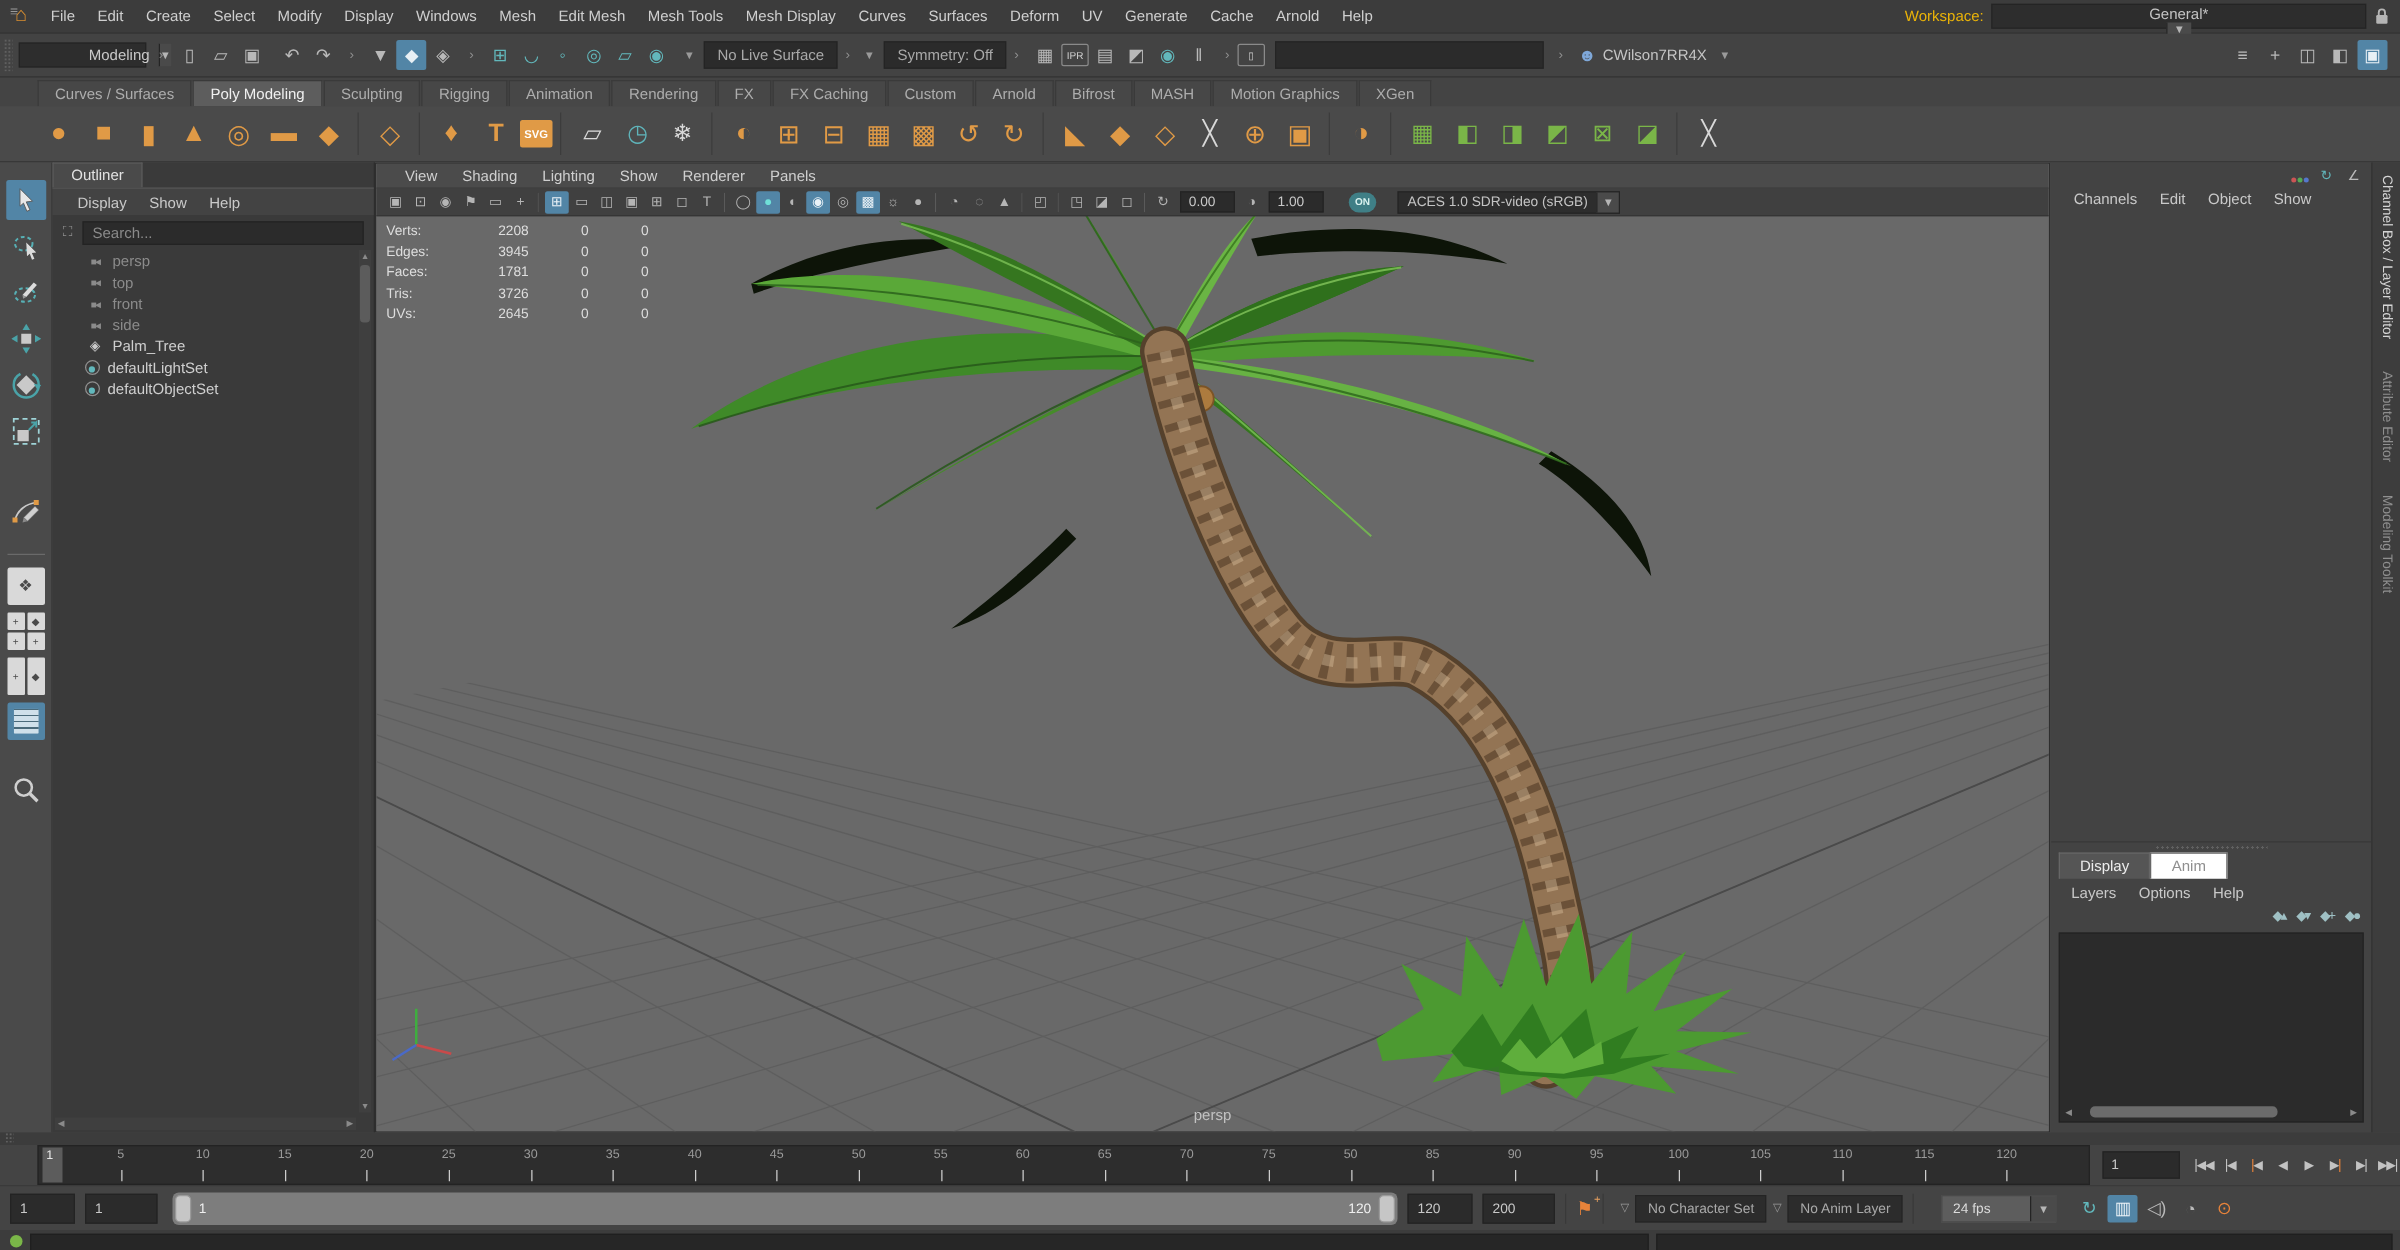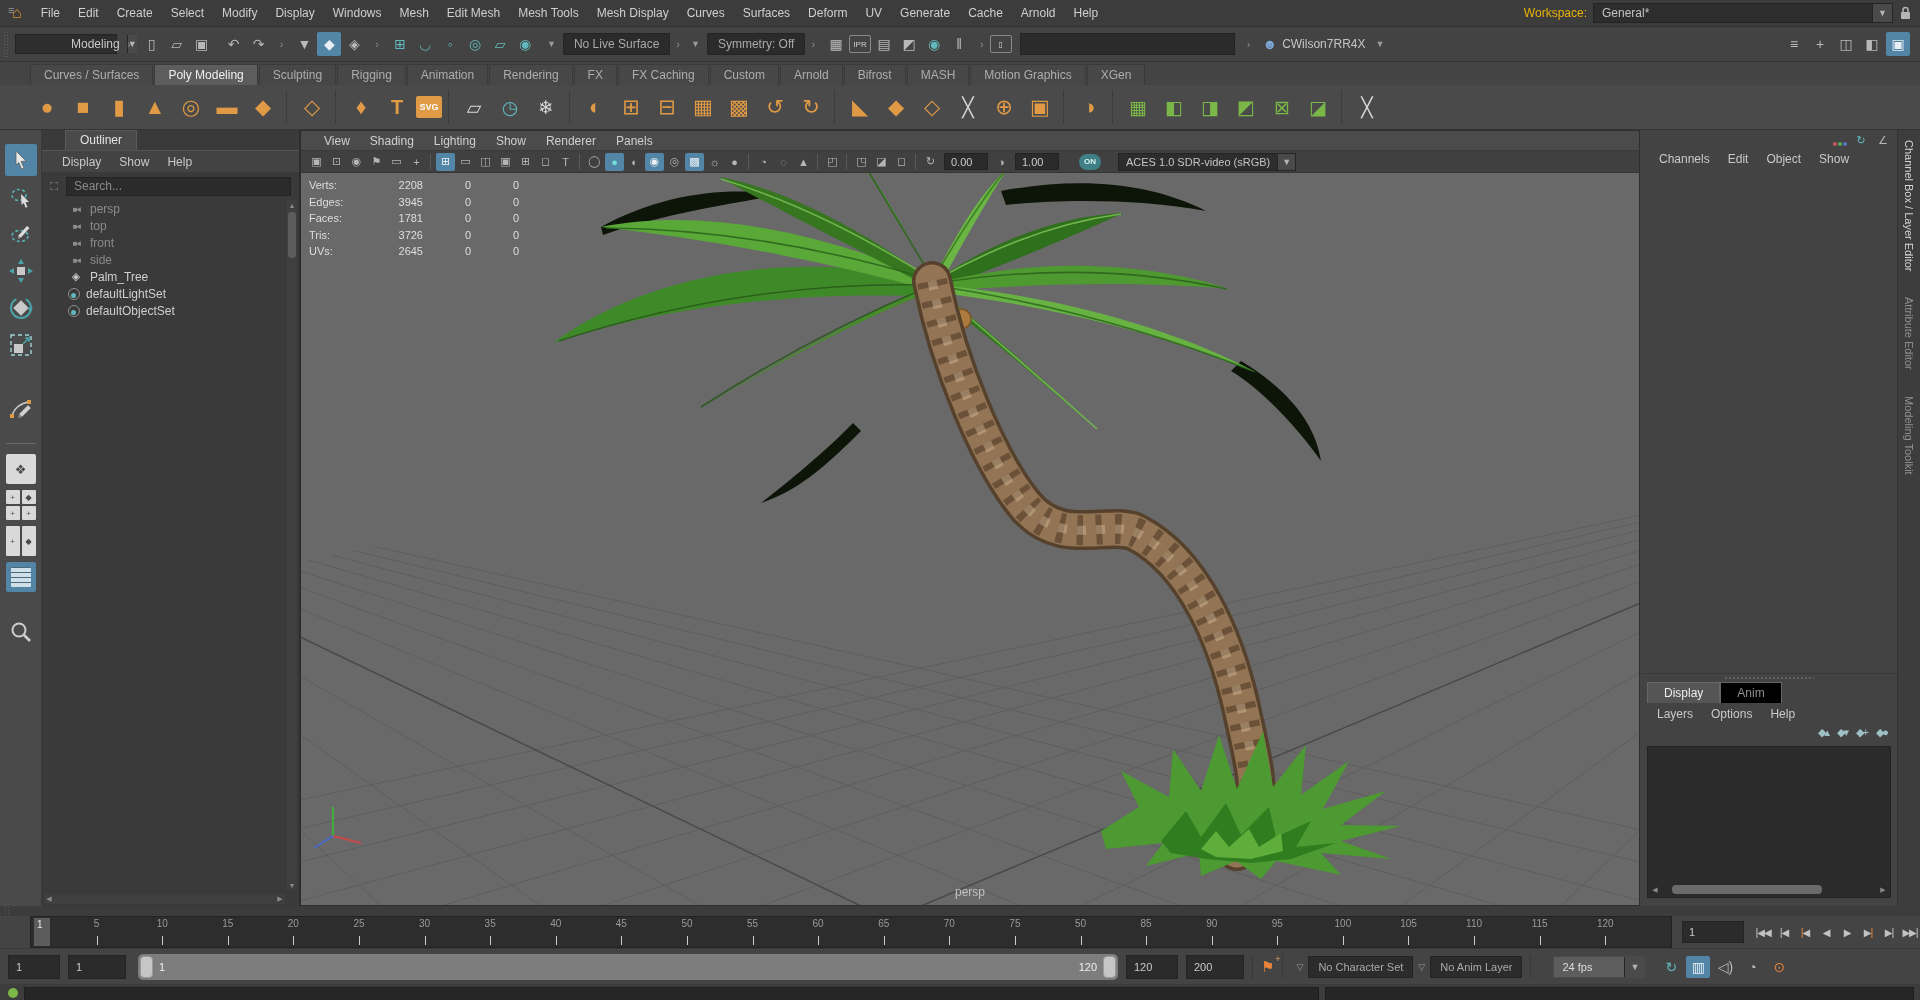--- a/index.html
+++ b/index.html
@@ -8,21 +8,21 @@
     -webkit-user-select:none; user-select:none; }
 
   
   #menubar { position:absolute; left:0; top:0; width:1920px; height:27px; background:#3c3c3c;
     border-bottom:1px solid #313131; display:flex; align-items:center; }
   #maya-home { color:#d98e2f; font-size:16px; padding:0 10px 0 12px; }
   .mmenu { padding:0 9px; height:27px; display:flex; align-items:center; color:#cfcfcf; cursor:default; }
   #workspace-area { margin-left:auto; display:flex; align-items:center; gap:6px; padding-right:8px; }
   #workspace-label { color:#eab308; }
   .dropbox { background:#2d2d2d; border:1px solid #242424; height:20px; display:flex; align-items:center; }
-  #workspace-select { width:300px; }
+  #workspace-select { width:300px;flex-direction:column; }
   #workspace-select .val { padding:0 8px; flex:1; color:#c4c4c4; }
   .droparrow { width:20px; height:100%; background:#4a4a4a; color:#b5b5b5; font-size:9px;
     display:flex; align-items:center; justify-content:center; border-left:1px solid #242424; }
 
   
   #statusline { position:absolute; left:0; top:27px; width:1920px; height:35px; background:#434343;
     border-bottom:1px solid #333; display:flex; align-items:center; gap:2px; }
   .grip { width:7px; height:26px; margin:0 3px;
     background-image:radial-gradient(#5f5f5f 1px, transparent 1px); background-size:3px 3px; }
   #mode-select { width:102px; margin-right:4px; }
@@ -81,21 +81,21 @@
   .layoutbtn.two { background:none; display:flex; gap:2px; }
   .layoutbtn.two span { background:#d9d9d9; width:14px; height:30px; border-radius:1px; font-size:8px;
     display:flex; align-items:center; justify-content:center; color:#4a4a4a; }
   .layoutbtn.outl { background:#5285a6; }
   .layoutbtn.outl span { background:#cfe0ea; width:20px; height:20px; border-radius:1px;
     background-image:repeating-linear-gradient(#4a6a7a 0 1px, transparent 1px 5px); }
 
   
   #outliner { position:absolute; left:42px; top:0; width:258px; height:776px; background:#3a3a3a;
     border-right:1px solid #2d2d2d; }
-  #outliner-tab { position:absolute; left:23px; top:0; background:#4a4a4a; border:1px solid #5a5a5a;
+  #outliner-tab { position:absolute; left:0; top:0; background:#4a4a4a; border:1px solid #5a5a5a;
     border-bottom:none; padding:2px 14px 3px; color:#e2e2e2; }
   #outliner-menus { position:absolute; left:0; top:20px; width:100%; height:22px; background:#434343;
     display:flex; align-items:center; padding-left:12px; gap:2px; border-top:1px solid #555; }
   .omenu { padding:2px 8px; color:#c9c9c9; }
   #outliner-search-row { position:absolute; left:0; top:44px; width:100%; height:24px; display:flex;
     align-items:center; gap:4px; padding:0 8px 0 4px; }
   #outliner-filter-icon { color:#8f8f8f; font-size:11px; width:16px; text-align:center; }
   #outliner-search { flex:1; background:#2b2b2b; border:1px solid #232323; height:19px;
     color:#8a8a8a; padding:0 7px; font-size:12px; display:flex; align-items:center; }
   #outliner-list { position:absolute; left:0; top:70px; width:244px; bottom:14px; overflow:hidden; }
@@ -151,21 +151,21 @@
   .dot3 i { width:4px; height:4px; border-radius:50%; display:block; }
   #cb-menus { position:absolute; left:0; top:18px; width:100%; height:22px; display:flex;
     align-items:center; padding-left:10px; gap:2px; }
   #cb-message { position:absolute; left:10px; right:10px; top:330px; text-align:center; color:#b2b2b2;
     white-space:pre-line; line-height:1.35; }
   #layer-editor { position:absolute; left:0; top:543px; width:100%; bottom:0; border-top:1px solid #383838; }
   #le-grip { position:absolute; left:50%; transform:translateX(-50%); top:2px; width:90px; height:4px;
     background-image:radial-gradient(#606060 1px, transparent 1px); background-size:4px 4px; }
   #le-tabs { position:absolute; left:6px; top:8px; display:flex; }
   .letab { padding:3px 16px; background:#555; color:#ededed; border:1px solid #666; border-bottom:none; }
-  .letab.inactive { background:#000000; color:#8f8f8f; }
+  .letab.inactive { background:#ffffff; color:#8f8f8f; }
   #le-menus { position:absolute; left:0; top:30px; width:100%; height:20px; display:flex;
     align-items:center; padding-left:8px; gap:2px; }
   #le-icons { position:absolute; right:10px; top:52px; display:flex; gap:9px; }
   .leicon { color:#9fc0c4; font-size:11px; letter-spacing:-2px; }
   #le-list { position:absolute; left:6px; right:6px; top:72px; bottom:8px; background:#2b2b2b;
     border:1px solid #232323; }
   #le-hscroll { position:absolute; left:2px; right:2px; bottom:2px; height:11px; display:flex; align-items:center; }
   #le-hscroll .thumb { margin-left:12px; width:150px; height:9px; background:#6b6b6b; border-radius:4px; }
   #le-hscroll .scrollarrow { position:static; }
 

